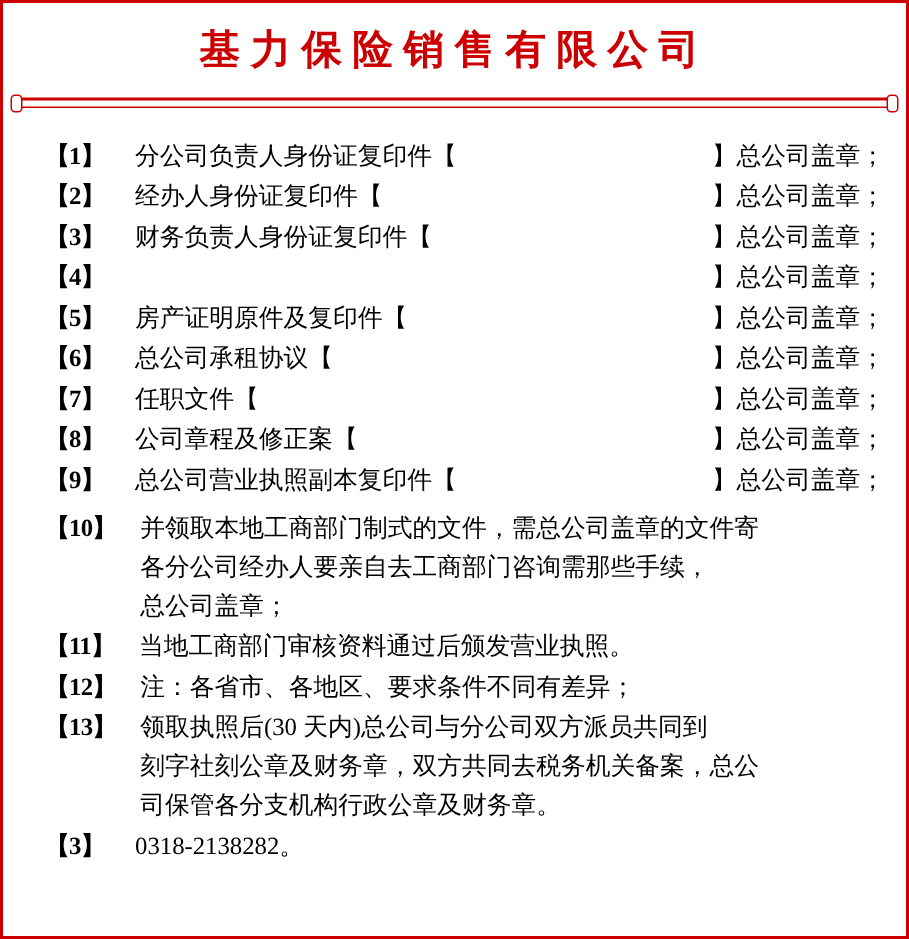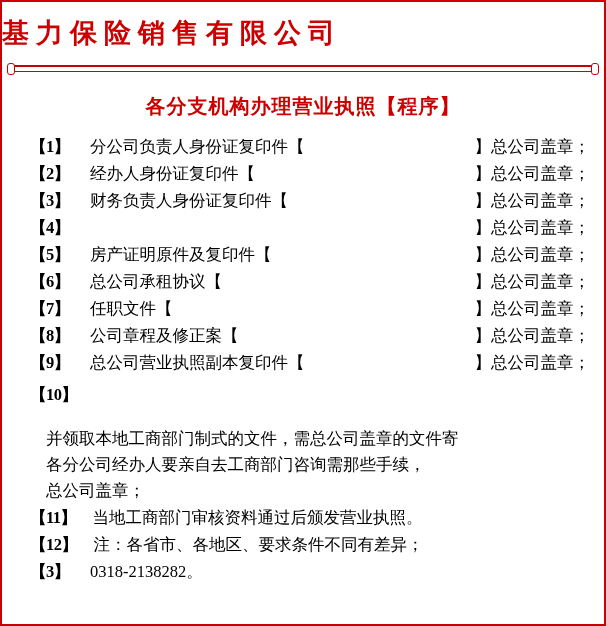--- a/index.html
+++ b/index.html
@@ -15,21 +15,21 @@
   }
   .page {
     position: relative;
     width: 606px;
     height: 626px;
     box-sizing: border-box;
     border: 2px solid #cc0000;
     background: #ffffff;
   }
   .company-title {
-    text-align: left;
+    text-align: center;
     color: #cc0000;
     font-size: 27px;
     font-weight: bold;
     letter-spacing: 7px;
     margin-top: 13px;
     font-family: "Liberation Serif", "DejaVu Serif", serif;
   }
   .rule-wrap {
     margin: 14px 8px 0 8px;
     height: 12px;
@@ -97,38 +97,36 @@
     right: 0;
     top: 0;
     white-space: nowrap;
     margin-left: 44px;
   }
   .cont {
     display: block;
   }
   .gap-before {
     margin-top: 6px;
-    flex-direction: column;
   }
 </style>
 </head>
 <body>
 
 <div class="page">
 
   <div class="company-title">基力保险销售有限公司</div>
 
   <div class="rule-wrap">
     <div class="rule-line top"></div>
     <div class="rule-line bottom"></div>
     <div class="rule-cap left"></div>
     <div class="rule-cap right"></div>
   </div>
 
-  <div class="doc-title">各分支机构办理营业执照【程序】</div>
 
   <div class="items">
 
     <div class="item">
       <span class="num">【1】</span>
       <span class="body-cell">
         <span class="text-main">分公司负责人身份证复印件【</span>
         <span class="tail">】总公司盖章；</span>
       </span>
     </div>
@@ -212,20 +210,28 @@
       </span>
     </div>
 
     <div class="item">
       <span class="num">【12】</span>
       <span class="body-cell">
         <span class="cont">注：各省市、各地区、要求条件不同有差异；</span>
       </span>
     </div>
 
+    <div class="item">
+      <span class="num">【13】</span>
+      <span class="body-cell">
+        <span class="cont">领取执照后(30 天内)总公司与分公司双方派员共同到</span>
+        <span class="cont">刻字社刻公章及财务章，双方共同去税务机关备案，总公</span>
+        <span class="cont">司保管各分支机构行政公章及财务章。</span>
+      </span>
+    </div>
 
     <div class="item">
       <span class="num">【3】</span>
       <span class="body-cell">
         <span class="cont">0318-2138282。</span>
       </span>
     </div>
 
   </div>
 </div>

